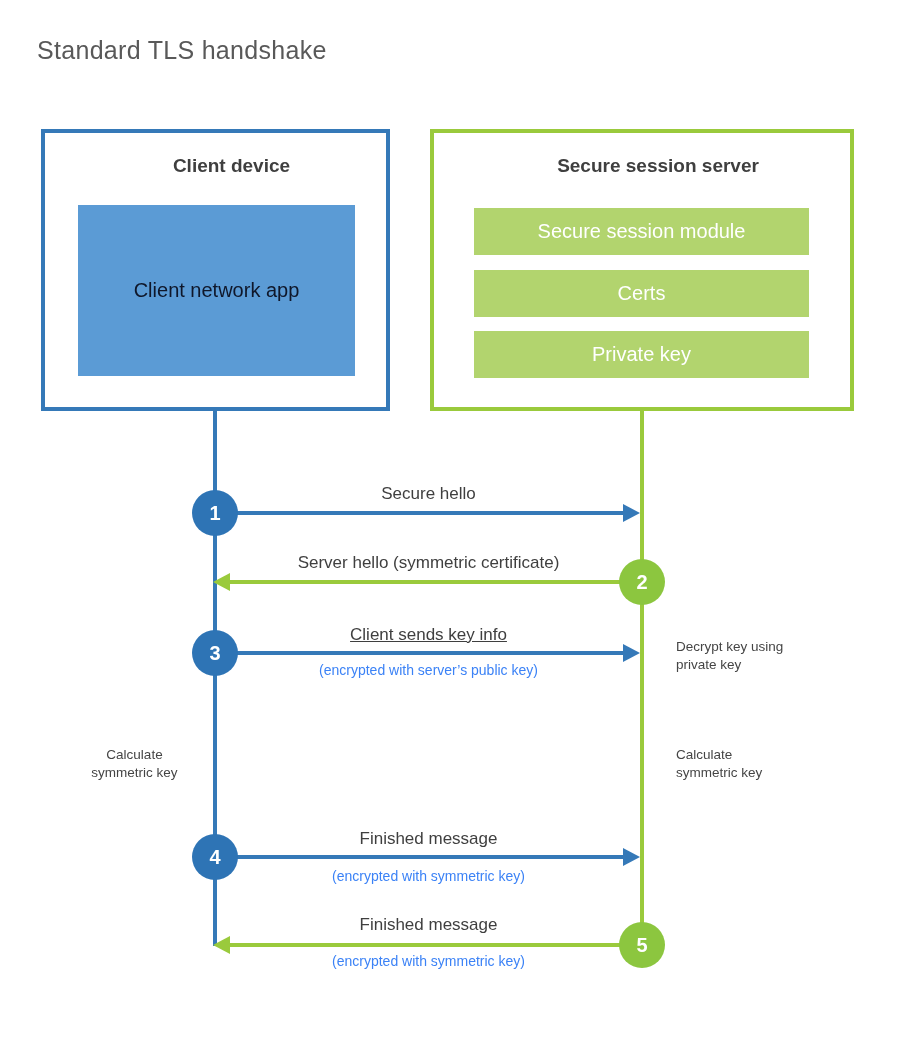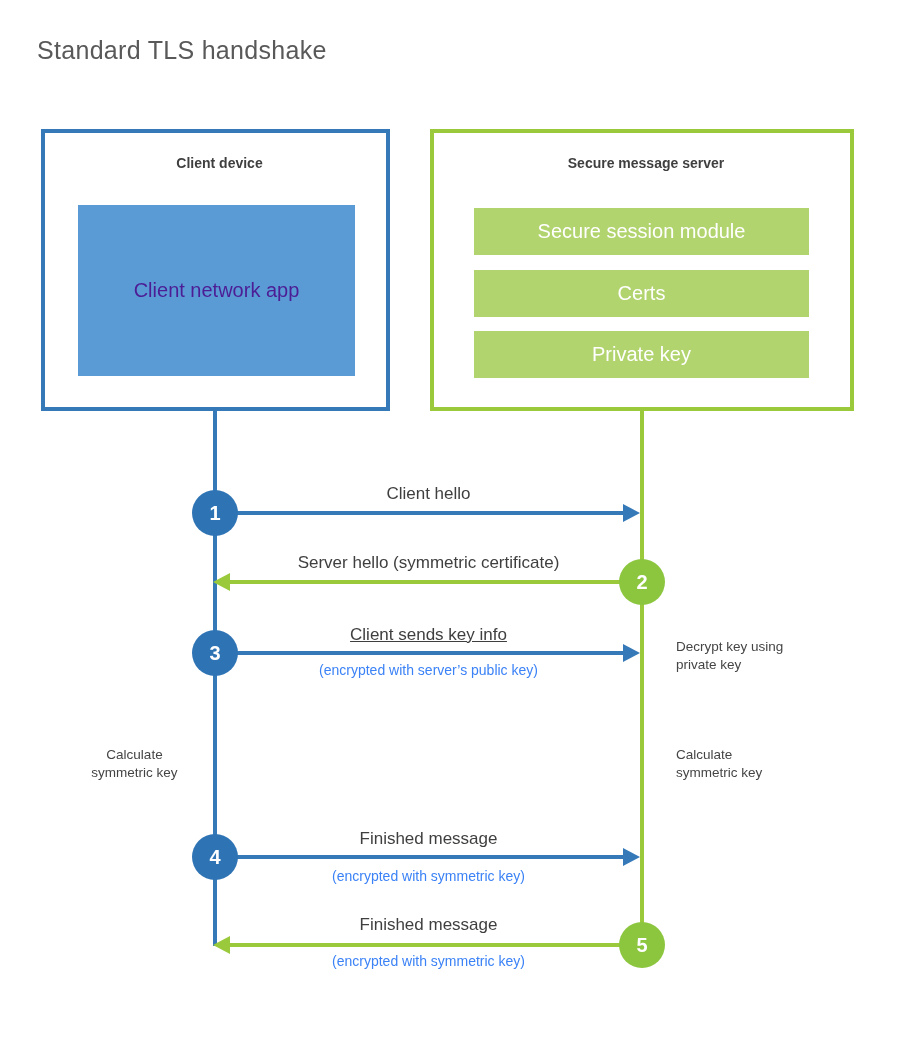--- a/index.html
+++ b/index.html
@@ -20,29 +20,29 @@
   }
   .page-title{
     position:absolute;left:37px;top:30px;
     font-size:25px;font-weight:300;color:#595959;letter-spacing:.3px;
   }
   
   .entity-box{position:absolute;box-sizing:border-box;background:#fff;}
   .client-box{left:41px;top:123px;width:349px;height:282px;border:4px solid var(--blue);}
   .server-box{left:430px;top:123px;width:424px;height:282px;border:4px solid var(--green);}
   .box-heading{
-    position:absolute;left:4px;width:100%;top:22px;text-align:center;
-    font-size:14px;font-weight:bold;color:var(--heading);
+    position:absolute;left:16px;width:100%;top:22px;text-align:center;
+    font-size:19px;font-weight:bold;color:var(--heading);
   }
   .client-module{
     position:absolute;left:78px;top:199px;width:277px;height:171px;
     background:var(--blue-fill);display:flex;align-items:center;justify-content:center;
   }
   .client-module .module-text{
-    width:180px;text-align:center;color:#4c1d95;font-size:20px;line-height:1.45;
+    width:180px;text-align:center;color:#0f172a;font-size:20px;line-height:1.45;
   }
   .server-bar{
     position:absolute;left:474px;width:335px;height:47px;background:var(--green-fill);
     color:#fff;font-size:20px;display:flex;align-items:center;justify-content:center;
   }
   .server-bar.b0{top:202px;} .server-bar.b1{top:264px;} .server-bar.b2{top:325px;}
   
   .vline{position:absolute;width:4px;}
   .client-line{left:213px;top:405px;height:535px;background:var(--blue);}
   .server-line{left:640px;top:405px;height:535px;background:var(--green);}
@@ -97,36 +97,36 @@
   <div class="page-title">Standard TLS handshake</div>
 
   <div class="entity-box client-box">
     <div class="box-heading">Client device</div>
   </div>
   <div class="client-module">
     <div class="module-text">Client network app</div>
   </div>
 
   <div class="entity-box server-box">
-    <div class="box-heading">Secure message server</div>
+    <div class="box-heading">Secure session server</div>
   </div>
   <div class="server-bar b0">
     <span>Secure session module</span>
   </div>
   <div class="server-bar b2">
     <span>Private key</span>
   </div>
   <div class="server-bar b1">
     <span>Certs</span>
   </div>
 
   <div class="vline client-line"></div>
   <div class="vline server-line"></div>
 
-  <div class="msg-label m1">Client hello</div>
+  <div class="msg-label m1">Secure hello</div>
   <div class="arrow-line blue a1"></div>
   <div class="arrow-head right h1"></div>
   <div class="step-circle blue c1">
     <span>1</span>
   </div>
 
   <div class="msg-label m2">Server hello (symmetric certificate)</div>
   <div class="arrow-line green a2"></div>
   <div class="arrow-head left h2"></div>
   <div class="step-circle green c2">

